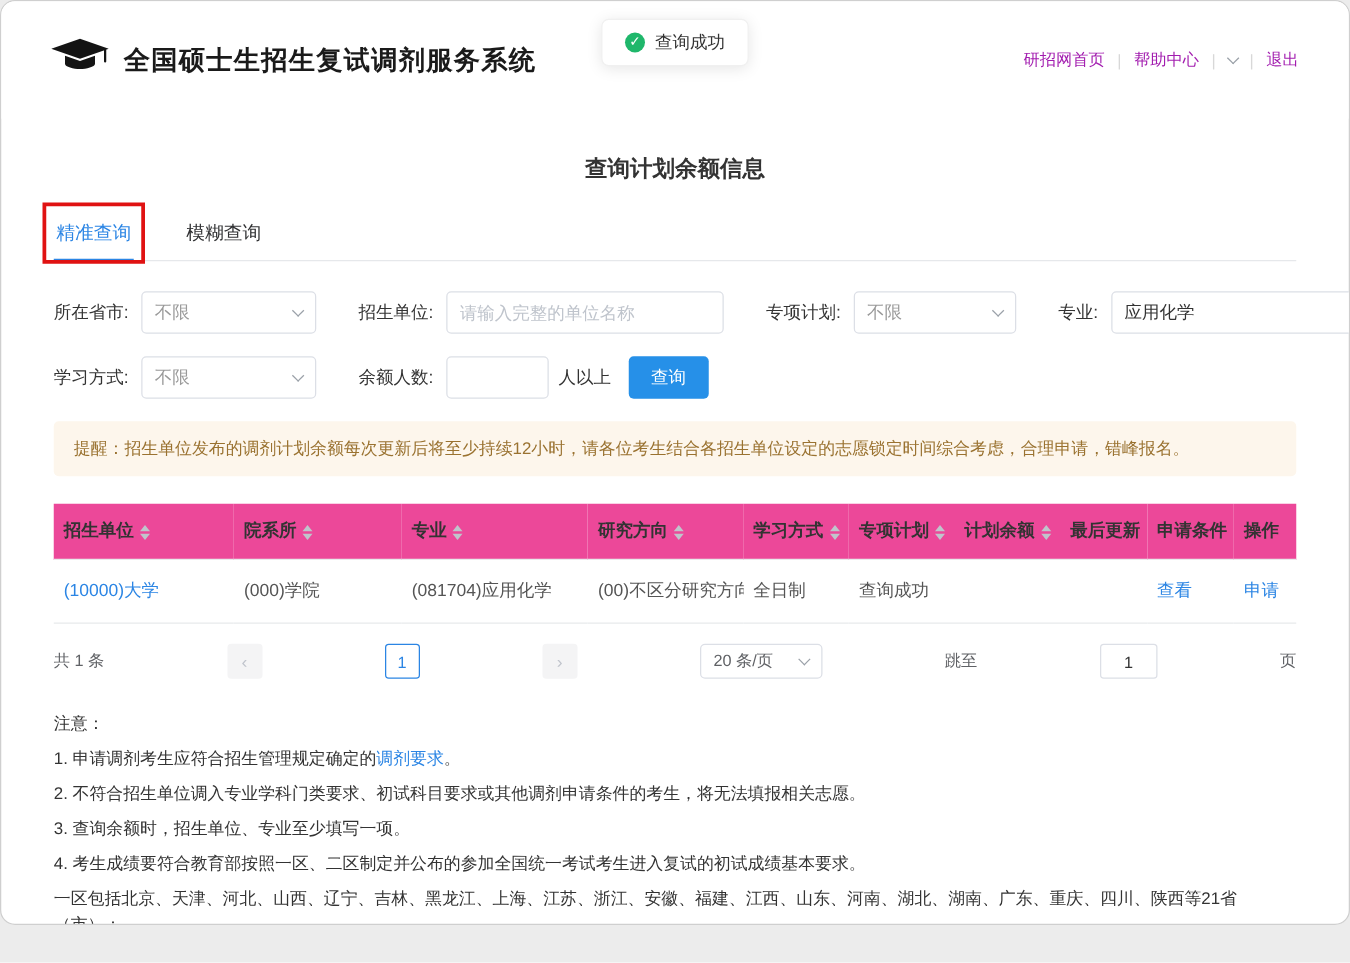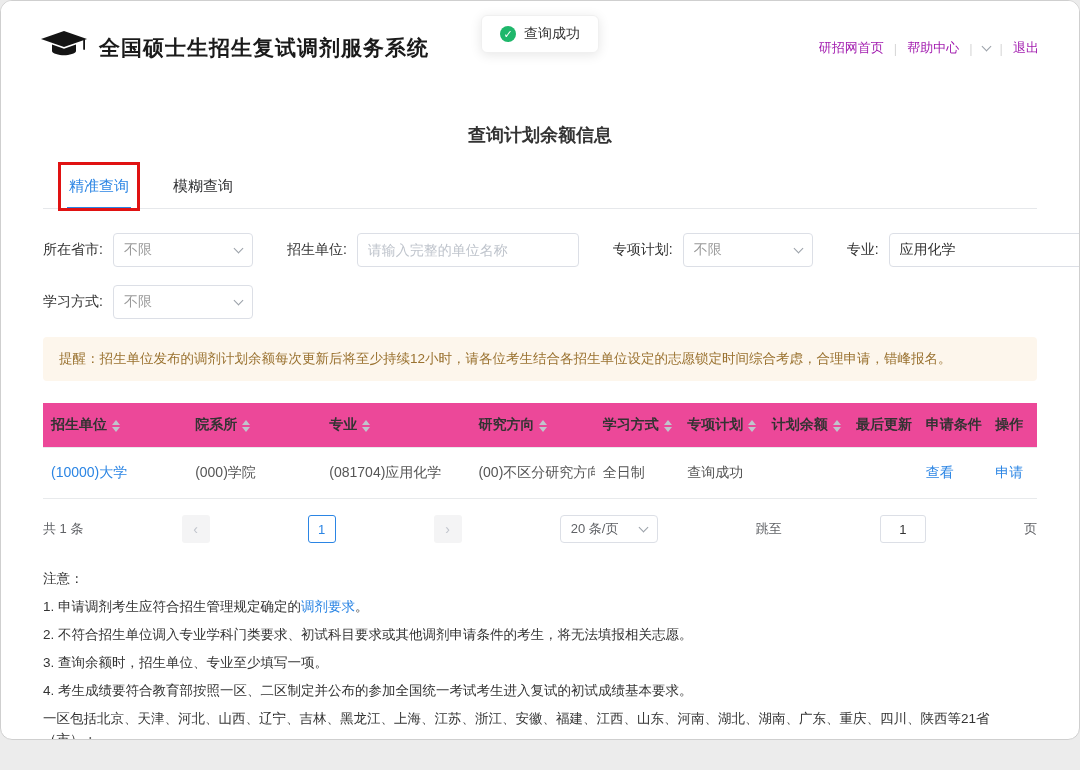--- a/index.html
+++ b/index.html
@@ -29,21 +29,21 @@
   .nav-item.small{ font-size:12px; padding:0 8px 0 14px; }
   .nav-item.active{ background:#0d6ebd; padding:0 24px; }
   .nav-sep{ width:1px; height:14px; background:rgba(255,255,255,.45); align-self:center; }
 
   
   .main{ padding:0 42px; }
   .page-title{ text-align:center; font-size:18px; font-weight:700; color:#333; margin:28px 0 20px;font-family:Liberation Mono, monospace; }
 
   .tabs{ display:flex; gap:40px; border-bottom:1px solid #e6e8eb; margin-bottom:24px; }
   .tab{ padding:10px 2px 11px; font-size:15px; color:#303133; cursor:pointer; }
-  .tab.active{ position:relative; color:#2b85e4; border-bottom:2px solid #2b85e4; margin-bottom:-1px;margin-left:24px; }
+  .tab.active{ position:relative; color:#2b85e4; border-bottom:2px solid #2b85e4; margin-bottom:-1px; }
   .red-box{ position:absolute; left:-9px; right:-9px; top:-5px; bottom:-4px; border:3px solid #e01212; pointer-events:none; }
 
   .form-row{ display:flex; align-items:center; margin-bottom:18px; }
   .form-item{ display:flex; align-items:center; margin-right:34px; }
   .form-item label{ font-size:14px; color:#333; margin-right:10px; white-space:nowrap; }
   .select{ height:34px; border:1px solid #dcdfe6; border-radius:4px; background:#fff;
            display:inline-flex; align-items:center; justify-content:space-between; padding:0 10px; cursor:pointer; }
   .select .val{ font-size:14px; color:#999; }
   .w140{ width:140px; } .w130{ width:130px; }
   .text-input{ height:34px; border:1px solid #dcdfe6; border-radius:4px; padding:0 10px;
@@ -154,20 +154,26 @@
         </div>
       </div>
 
       <div class="form-row">
         <div class="form-item">
           <label>学习方式:</label>
           <div class="select w140">
             <span class="val">不限</span>
             <span class="chev"></span>
           </div>
+        </div>
+        <div class="form-item" style="margin-right:0">
+          <label>余额人数:</label>
+          <input class="text-input quota-input" value="" style="">
+          <span class="suffix">人以上</span>
+          <button class="search-btn">查询</button>
         </div>
       </div>
     </div>
 
     <div class="notice">提醒：招生单位发布的调剂计划余额每次更新后将至少持续12小时，请各位考生结合各招生单位设定的志愿锁定时间综合考虑，合理申请，错峰报名。</div>
 
     <table>
       <colgroup>
         <col style="width:14.5%">
           <col style="width:13.5%">

